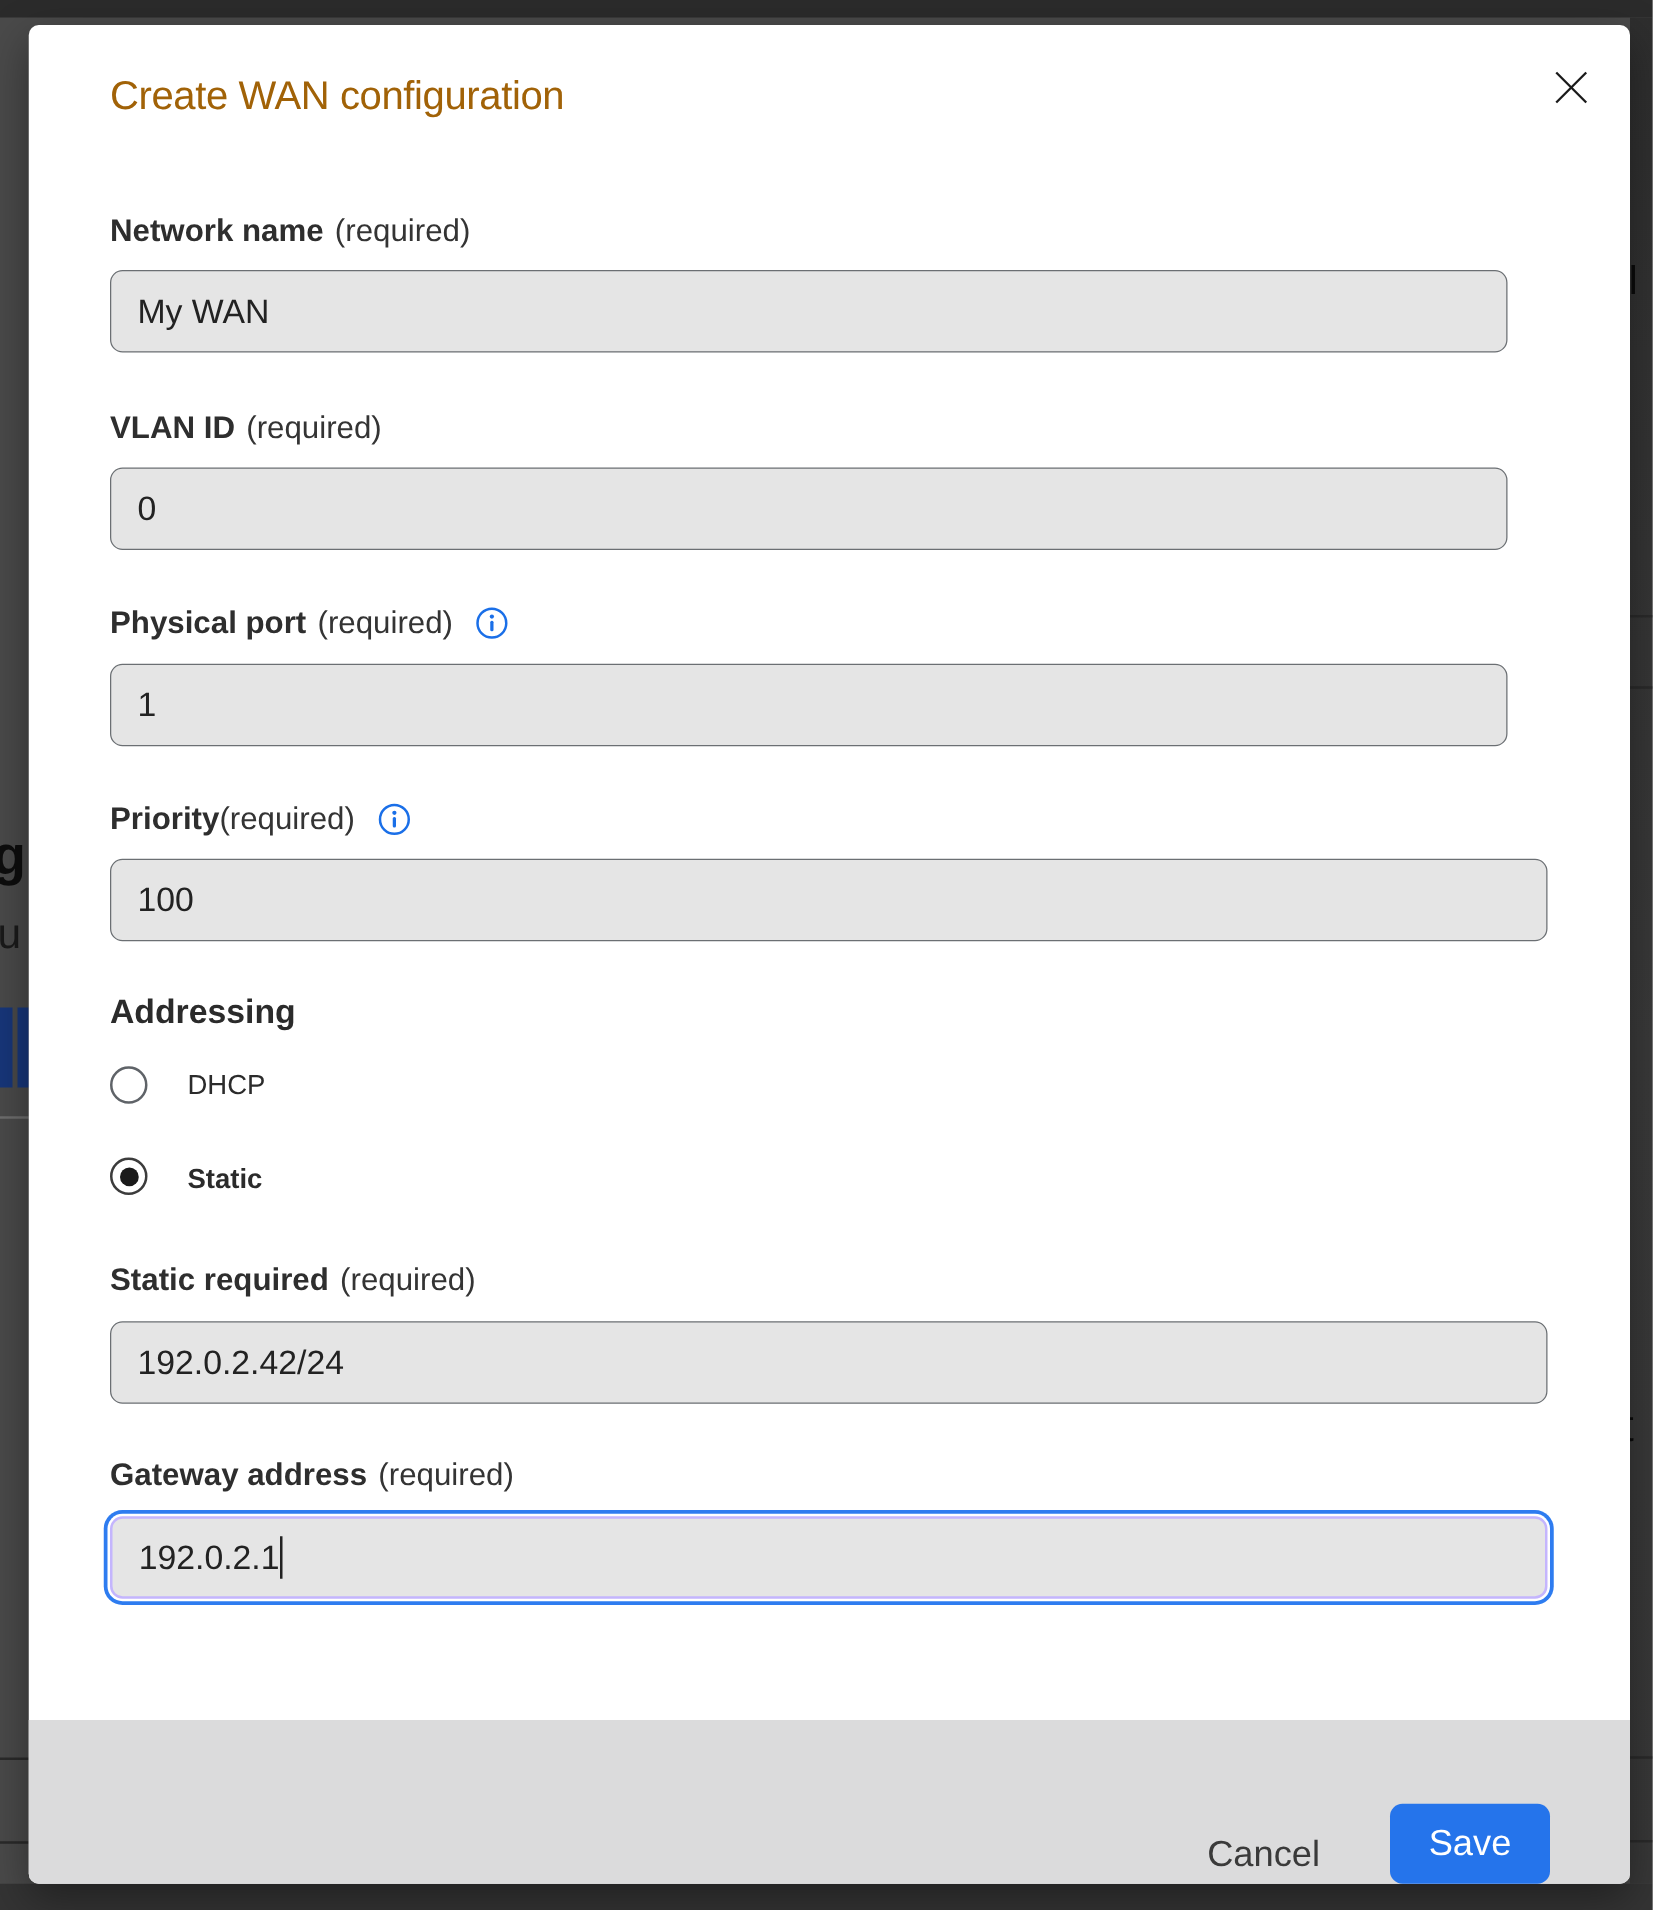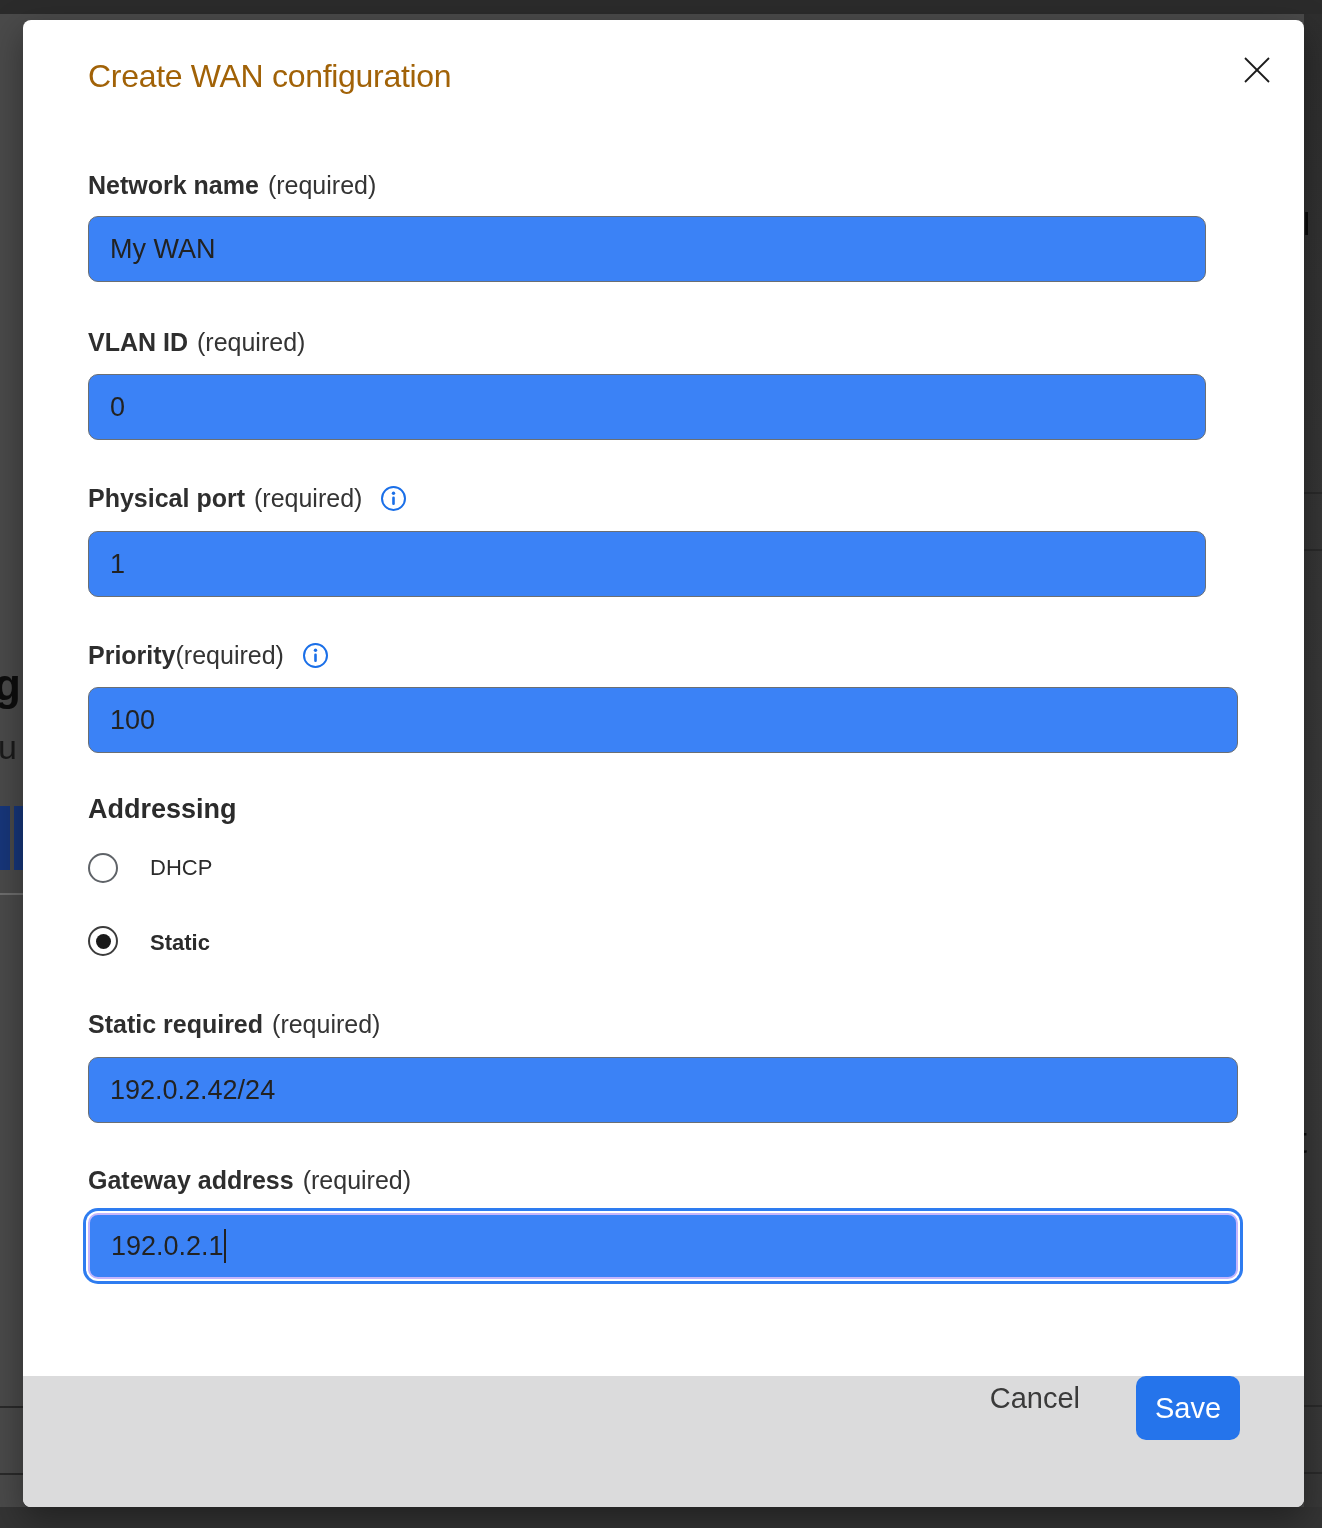--- a/index.html
+++ b/index.html
@@ -42,21 +42,21 @@
   .field-label{
     position:absolute;left:65px;font-size:25px;color:#2e2e2e;
     display:flex;align-items:center;line-height:34px;
   }
   .field-label .lbl{font-weight:700;}
   .field-label .req{font-weight:400;color:#343434;margin-left:9px;}
   .field-label .req.tight{margin-left:0;}
   .info-ic{margin-left:18px;display:inline-flex;cursor:pointer;}
   .tb{
     position:absolute;left:65px;height:66px;box-sizing:border-box;
-    border:1.5px solid #6b6f73;border-radius:10px;background:#3b82f6;
+    border:1.5px solid #6b6f73;border-radius:10px;background:#e5e5e5;
     font-family:"Liberation Sans","DejaVu Sans",sans-serif;
     font-size:27px;color:#222;padding:0 0 0 21px;outline:none;
   }
   .w-narrow{width:1118px;}
   .w-wide{width:1150px;}
   .input-wrap{position:absolute;left:65px;width:1150px;height:66px;}
   .tb-focus{
     position:absolute;left:0;top:0;width:100%;height:100%;
     border:2px solid #c4b5fd;
     box-shadow:0 0 0 2px #ffffff,0 0 0 5px #2e7cf0;
@@ -76,31 +76,31 @@
   }
   .radio-circle.sel{border-color:#3c3c3c;}
   .radio-dot{width:15px;height:15px;border-radius:50%;background:#1a1a1a;}
   .radio-lbl{font-size:22px;color:#2b2b2b;margin-left:32px;}
   .radio-lbl.bold{font-weight:700;}
 
   
   .modal-footer{
     position:absolute;left:0;top:1356px;width:1281px;height:131px;
     background:#dbdbdc;border-radius:0 0 8px 8px;
-    display:flex;align-items:flex-start;justify-content:flex-end;
+    display:flex;align-items:flex-end;justify-content:flex-end;
     padding-right:64px;box-sizing:border-box;gap:46px;
   }
   .cancel-btn{
     background:none;border:none;cursor:pointer;
     font-family:inherit;font-size:29px;color:#3a3a3a;padding:6px 10px;
   }
   .save-btn{
     border:none;cursor:pointer;font-family:inherit;
     font-size:29px;color:#ffffff;background:#2574eb;
-    width:104px;height:64px;border-radius:10px;
+    width:128px;height:64px;border-radius:10px;
   }
 </style>
 </head>
 <body>
 
 <div class="backdrop">
   <div class="bd-top"></div>
   <div class="bd-right"></div>
   <div class="bd-bottom"></div>
   <div class="frag frag-g">g</div>

